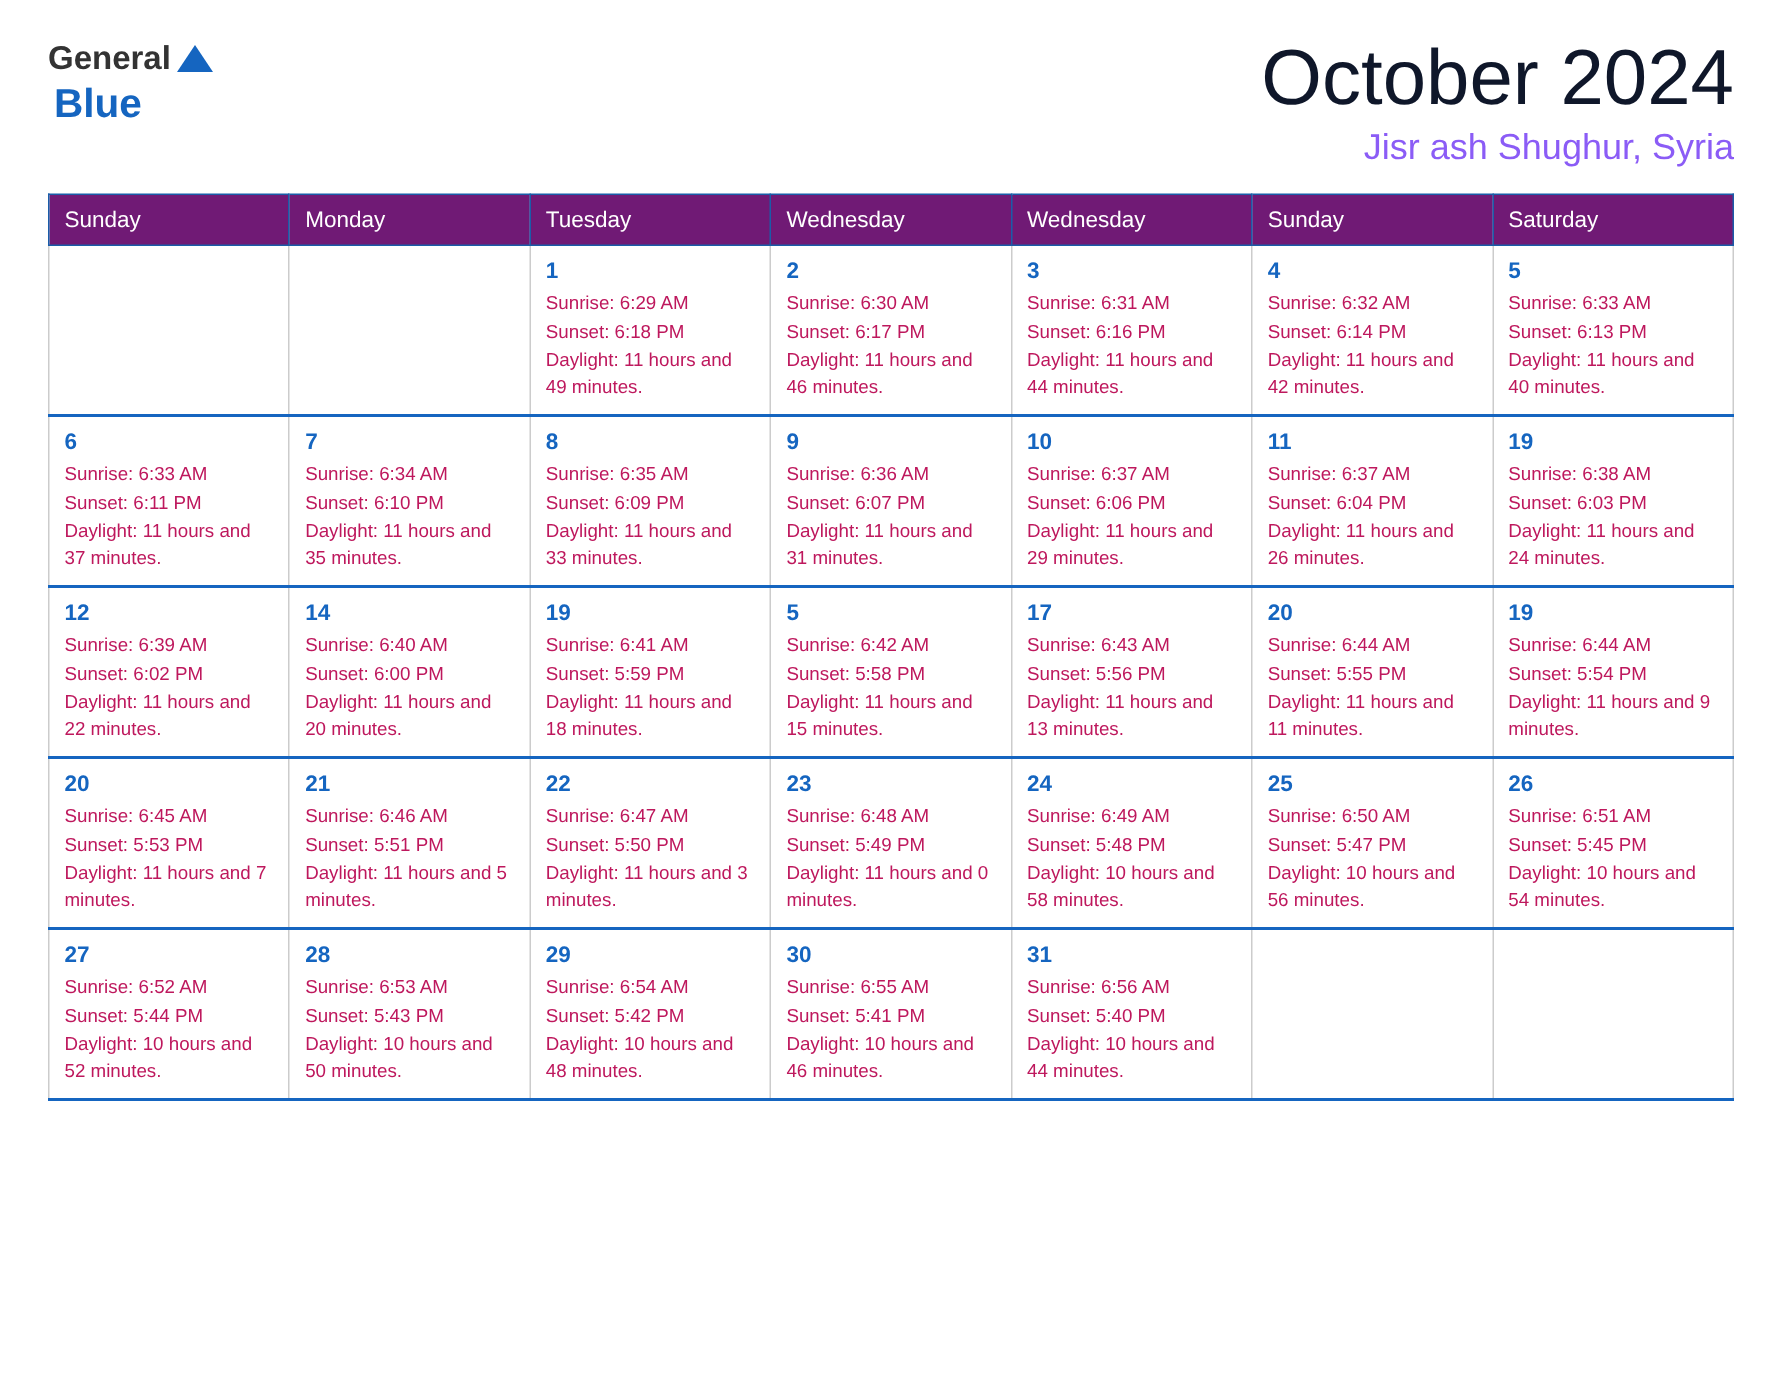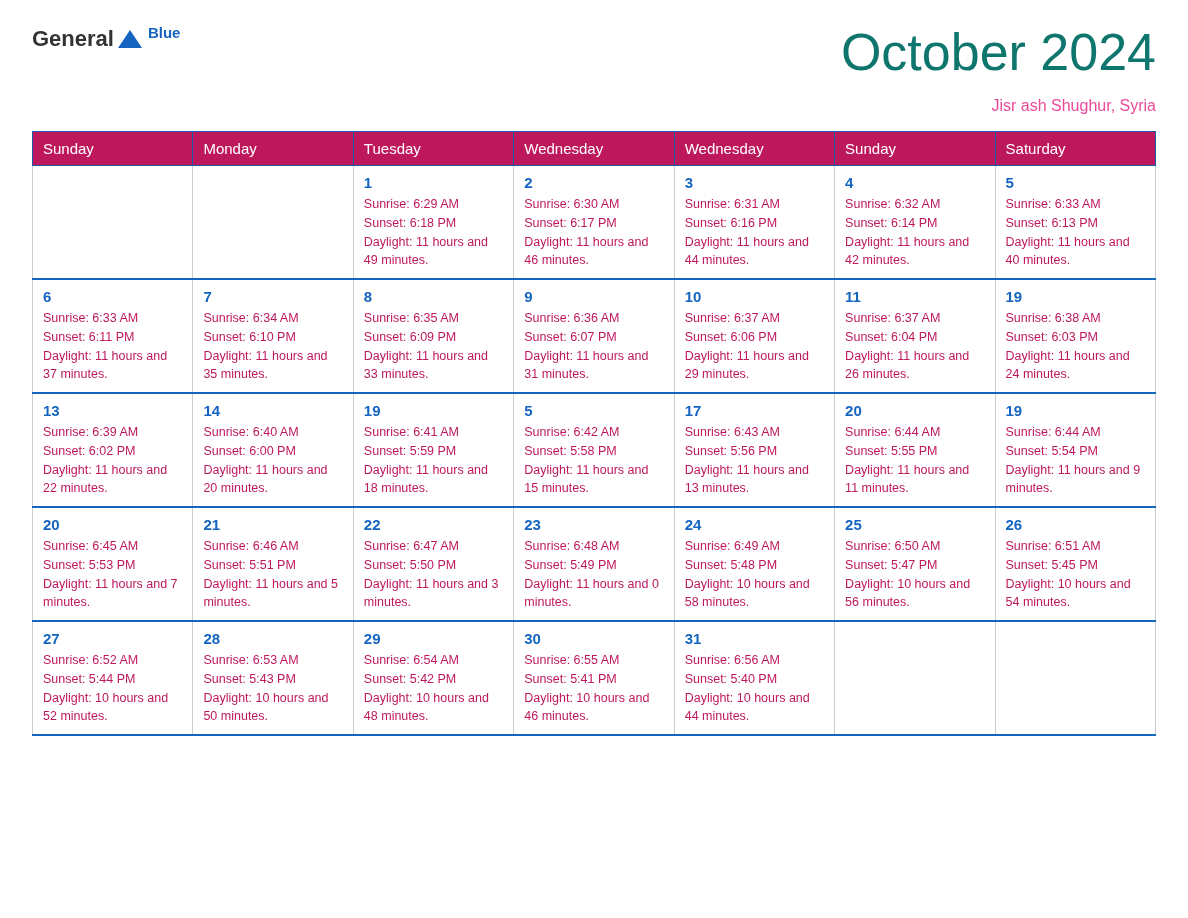--- a/index.html
+++ b/index.html
@@ -15,53 +15,53 @@
       justify-content: space-between;
       align-items: flex-start;
       margin-bottom: 16px;
     }
     .logo-text-general {
       font-size: 22px;
       font-weight: bold;
       color: #333;
     }
     .logo-text-blue {
-      font-size: 15px;
+      font-size: 27px;
       font-weight: bold;
       color: #1565c0;
     }
     .logo-wrapper {
       display: flex;
-      flex-direction: row;
+      flex-direction: column;
     }
     .logo-top {
       display: flex;
       align-items: center;
     }
     .title-section {
       text-align: right;
     }
     .main-title {
       font-size: 52px;
       font-weight: 300;
-      color: #0f766e;
+      color: #0f172a;
       line-height: 1.1;
     }
     .subtitle {
-      font-size: 16px;
-      color: #ec4899;
-      margin-top: 16px;
+      font-size: 24px;
+      color: #8b5cf6;
+      margin-top: 4px;
     }
     .calendar {
       width: 100%;
       border-collapse: collapse;
       border: 1px solid #ccc;
     }
     .calendar thead tr th {
-      background-color: #be185d;
+      background-color: #701a75;
       color: #fff;
       padding: 8px 10px;
       font-size: 15px;
       font-weight: normal;
       text-align: left;
       border: 1px solid #1a5ca8;
     }
     .calendar tbody tr td {
       vertical-align: top;
       padding: 8px 10px;
@@ -176,21 +176,21 @@
           <span class="day-number">11</span>
           <div class="day-info">Sunrise: 6:37 AM<br>Sunset: 6:04 PM<br>Daylight: 11 hours and 26 minutes.</div>
         </td>
         <td>
           <span class="day-number">19</span>
           <div class="day-info">Sunrise: 6:38 AM<br>Sunset: 6:03 PM<br>Daylight: 11 hours and 24 minutes.</div>
         </td>
       </tr>
       <tr>
         <td>
-          <span class="day-number">13</span>
+          <span class="day-number">12</span>
           <div class="day-info">Sunrise: 6:39 AM<br>Sunset: 6:02 PM<br>Daylight: 11 hours and 22 minutes.</div>
         </td>
         <td>
           <span class="day-number">14</span>
           <div class="day-info">Sunrise: 6:40 AM<br>Sunset: 6:00 PM<br>Daylight: 11 hours and 20 minutes.</div>
         </td>
         <td>
           <span class="day-number">19</span>
           <div class="day-info">Sunrise: 6:41 AM<br>Sunset: 5:59 PM<br>Daylight: 11 hours and 18 minutes.</div>
         </td>

